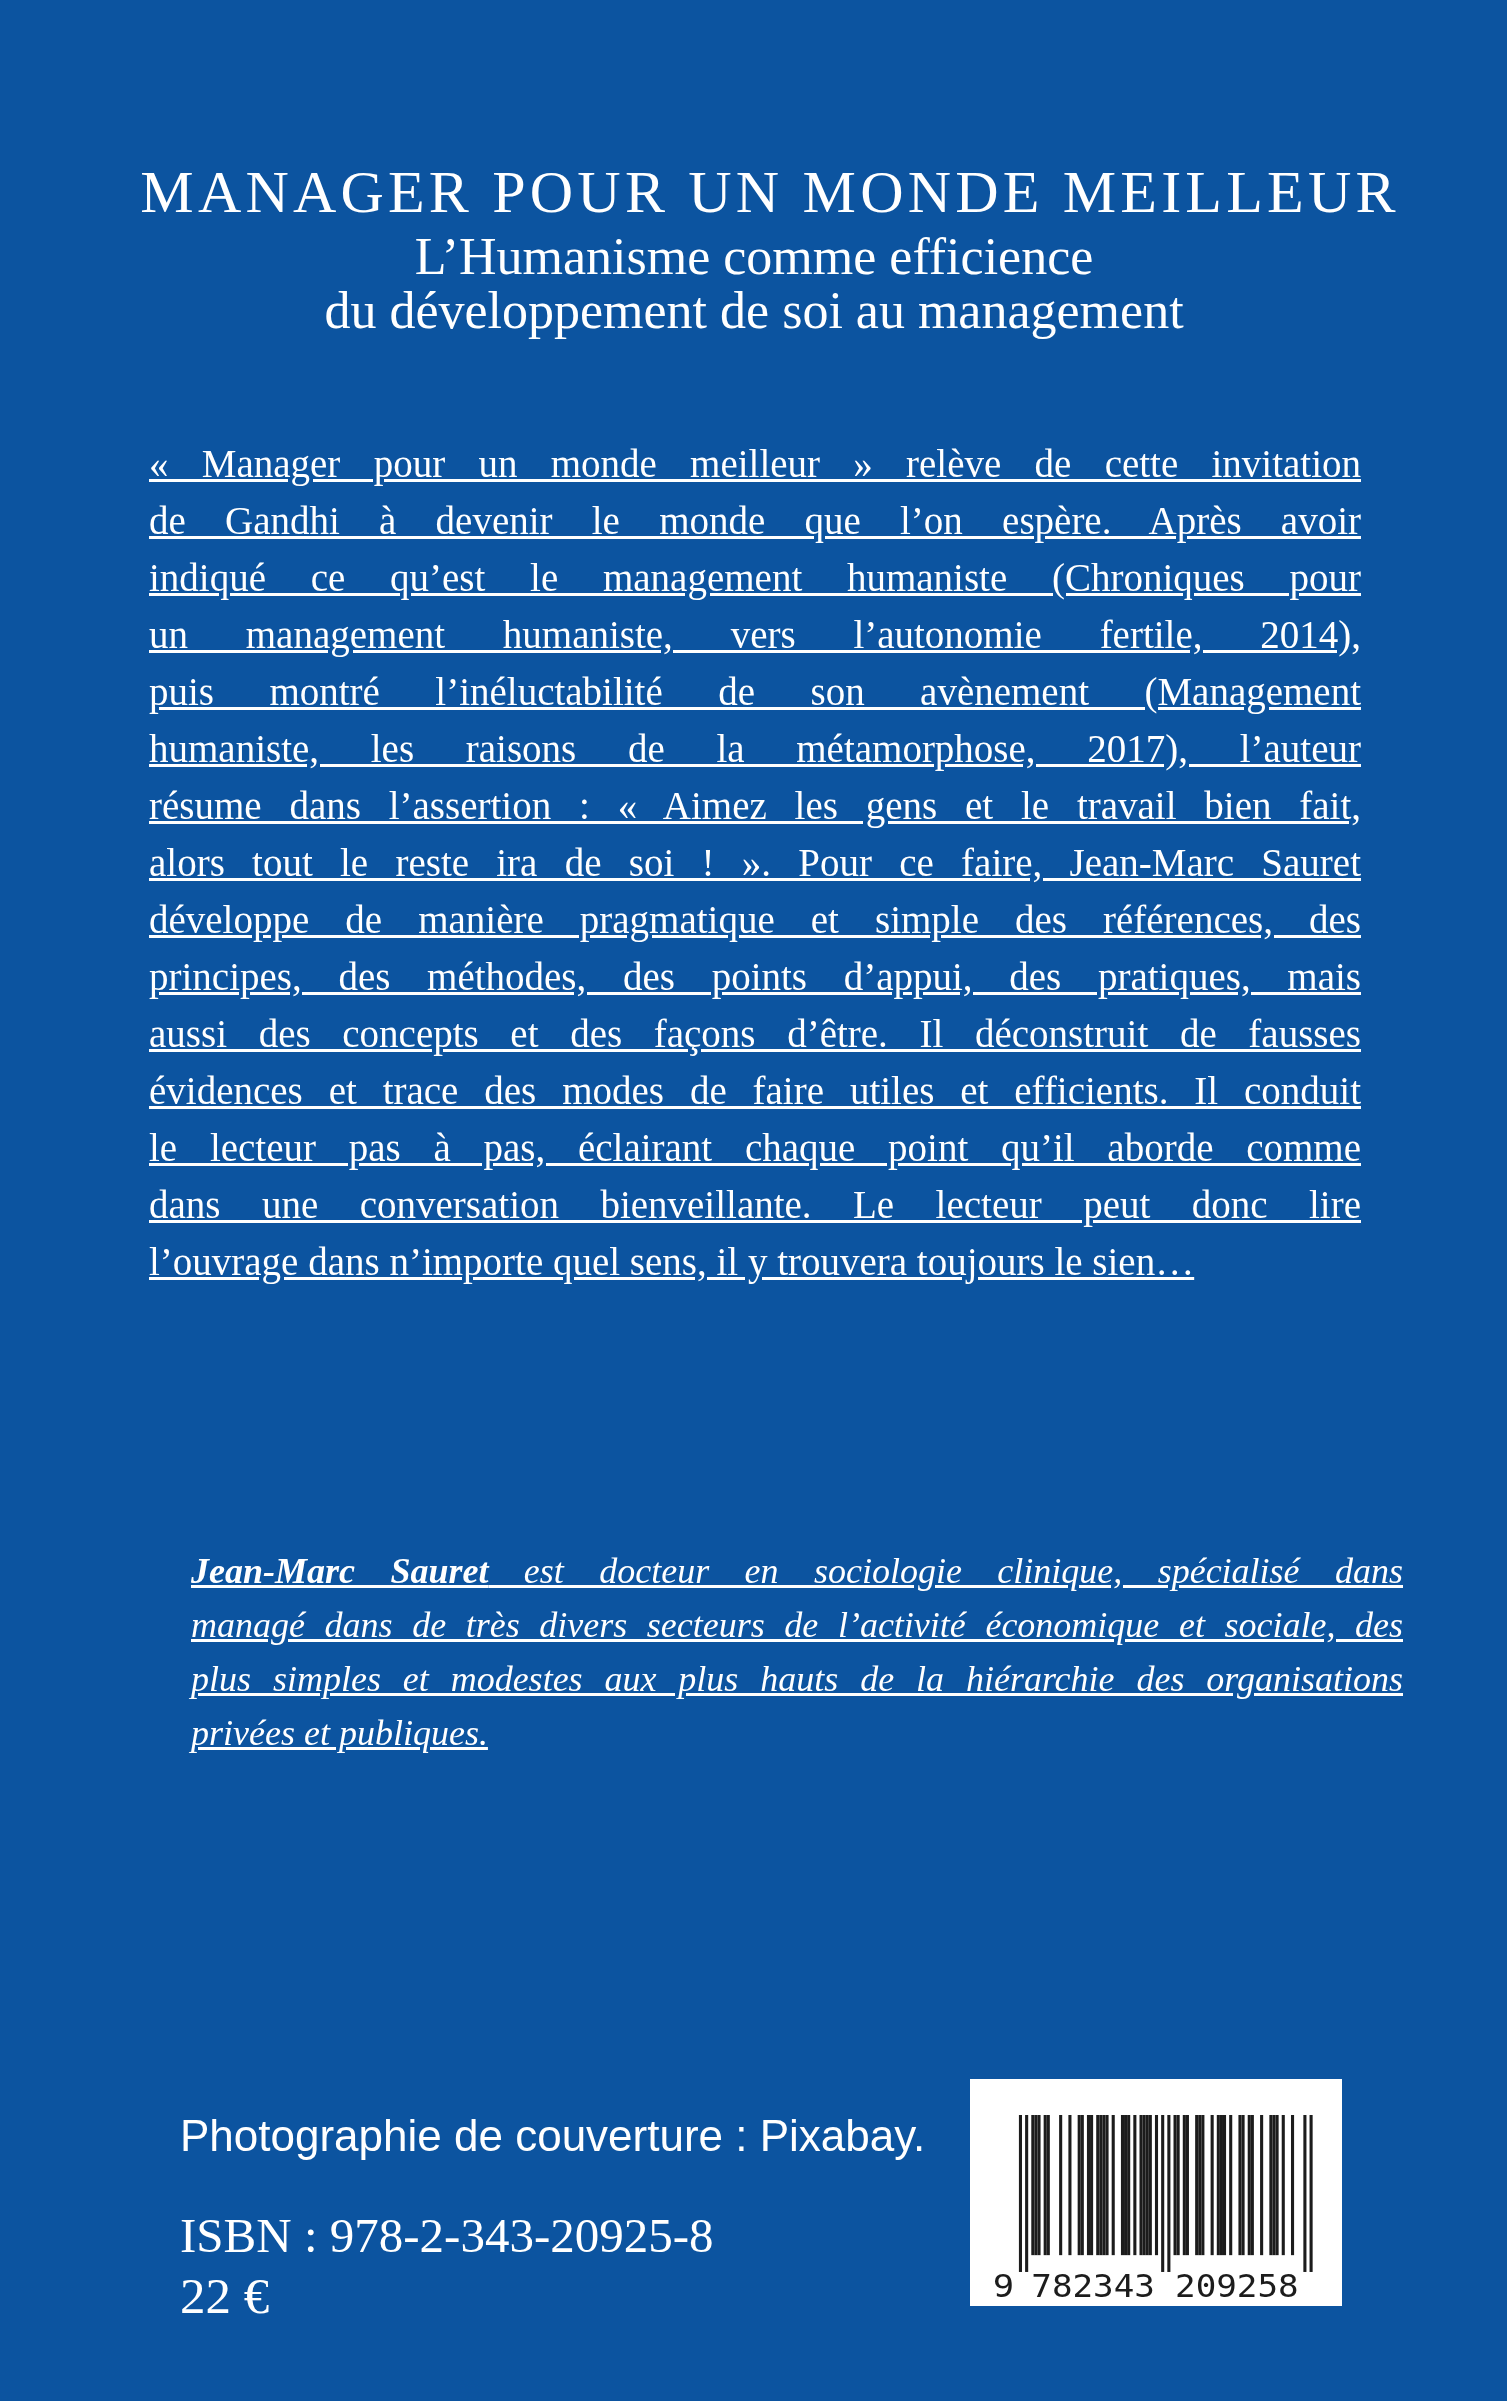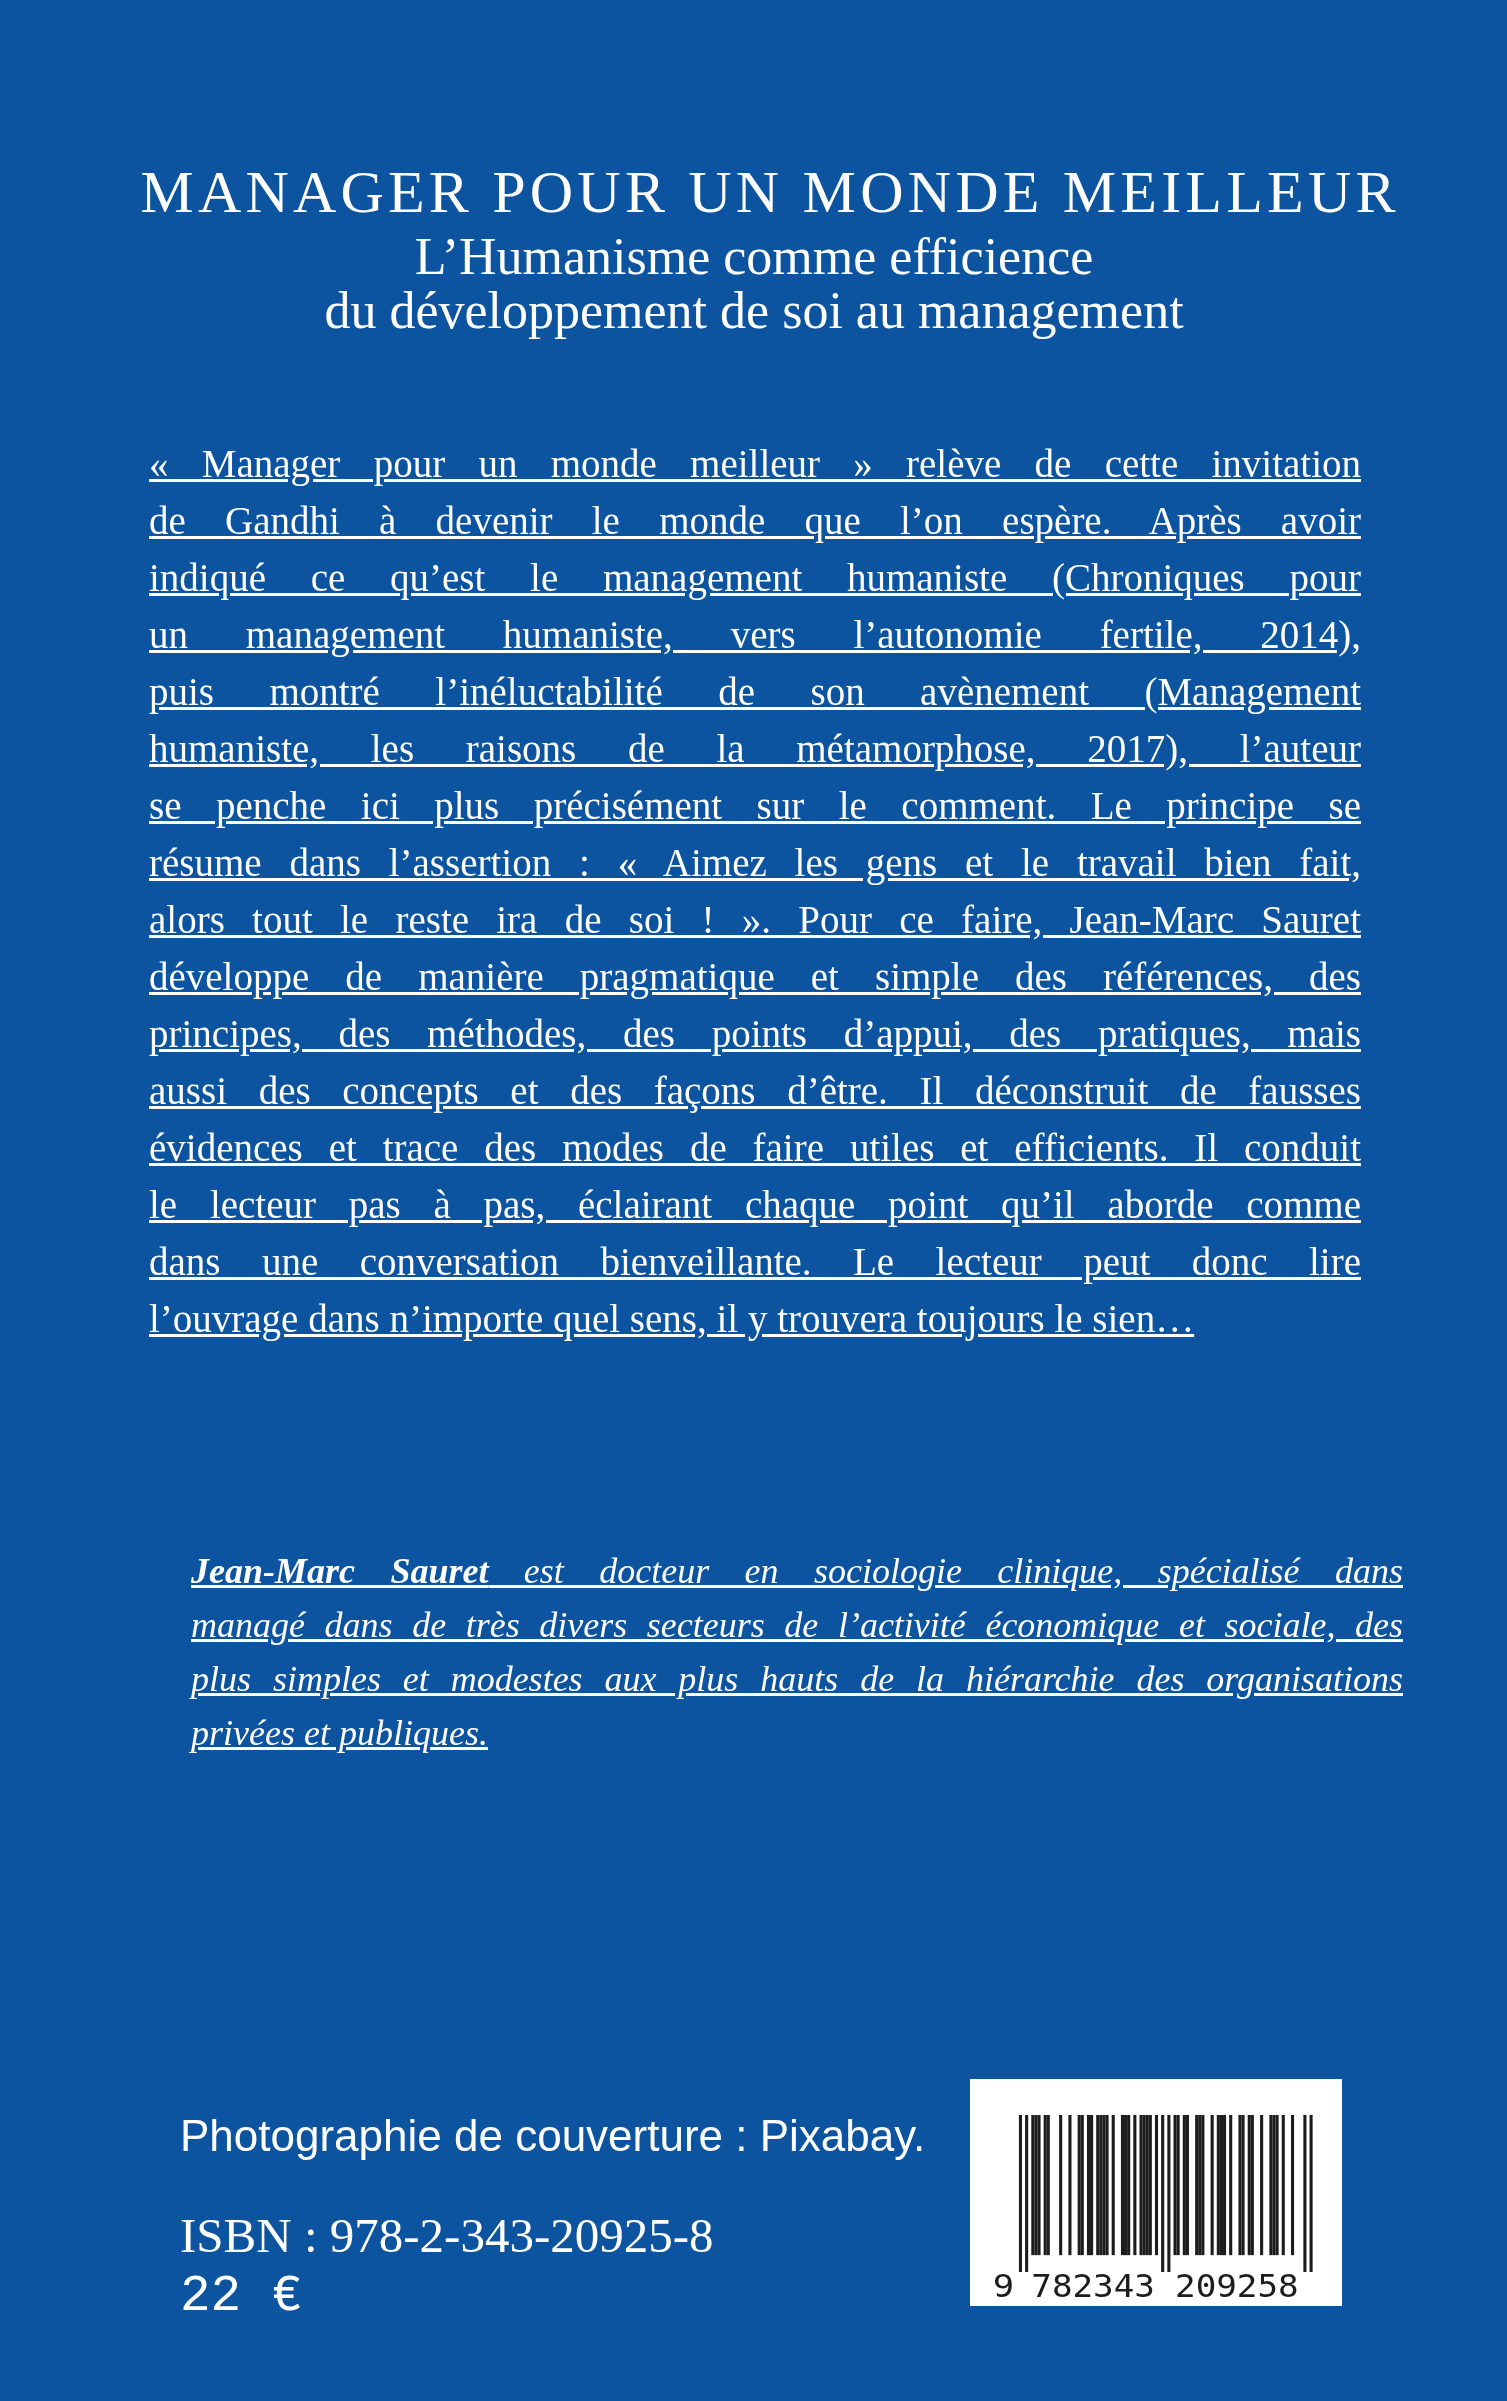--- a/index.html
+++ b/index.html
@@ -80,21 +80,21 @@
     top: 2207px;
     left: 180px;
     font-size: 49px;
     line-height: 1.2;
     white-space: nowrap;
   }
   .price {
     position: absolute;
     top: 2266px;
     left: 180px;
-    font-family: Liberation Mono, monospace;
+    font-family: Liberation Serif, serif;
     font-size: 51px;
     line-height: 1.2;
     white-space: nowrap;
   }
   .barcode-panel {
     position: absolute;
     left: 970px;
     top: 2079px;
     width: 372px;
     height: 227px;
@@ -129,21 +129,20 @@
       <div class="cline">du développement de soi au management</div>
     </div>
 
   <div class="synopsis">
       <div class="jline">« Manager pour un monde meilleur » relève de cette invitation</div>
       <div class="jline">de Gandhi à devenir le monde que l’on espère. Après avoir</div>
       <div class="jline">indiqué ce qu’est le management humaniste (Chroniques pour</div>
       <div class="jline">un management humaniste, vers l’autonomie fertile, 2014),</div>
       <div class="jline">puis montré l’inéluctabilité de son avènement (Management</div>
       <div class="jline">humaniste, les raisons de la métamorphose, 2017), l’auteur</div>
-      <div class="jline">se penche ici plus précisément sur le comment. Le principe se</div>
       <div class="jline">résume dans l’assertion : « Aimez les gens et le travail bien fait,</div>
       <div class="jline">alors tout le reste ira de soi ! ». Pour ce faire, Jean-Marc Sauret</div>
       <div class="jline">développe de manière pragmatique et simple des références, des</div>
       <div class="jline">principes, des méthodes, des points d’appui, des pratiques, mais</div>
       <div class="jline">aussi des concepts et des façons d’être. Il déconstruit de fausses</div>
       <div class="jline">évidences et trace des modes de faire utiles et efficients. Il conduit</div>
       <div class="jline">le lecteur pas à pas, éclairant chaque point qu’il aborde comme</div>
       <div class="jline">dans une conversation bienveillante. Le lecteur peut donc lire</div>
       <div class="jline jlast">l’ouvrage dans n’importe quel sens, il y trouvera toujours le sien…</div>
     </div>

